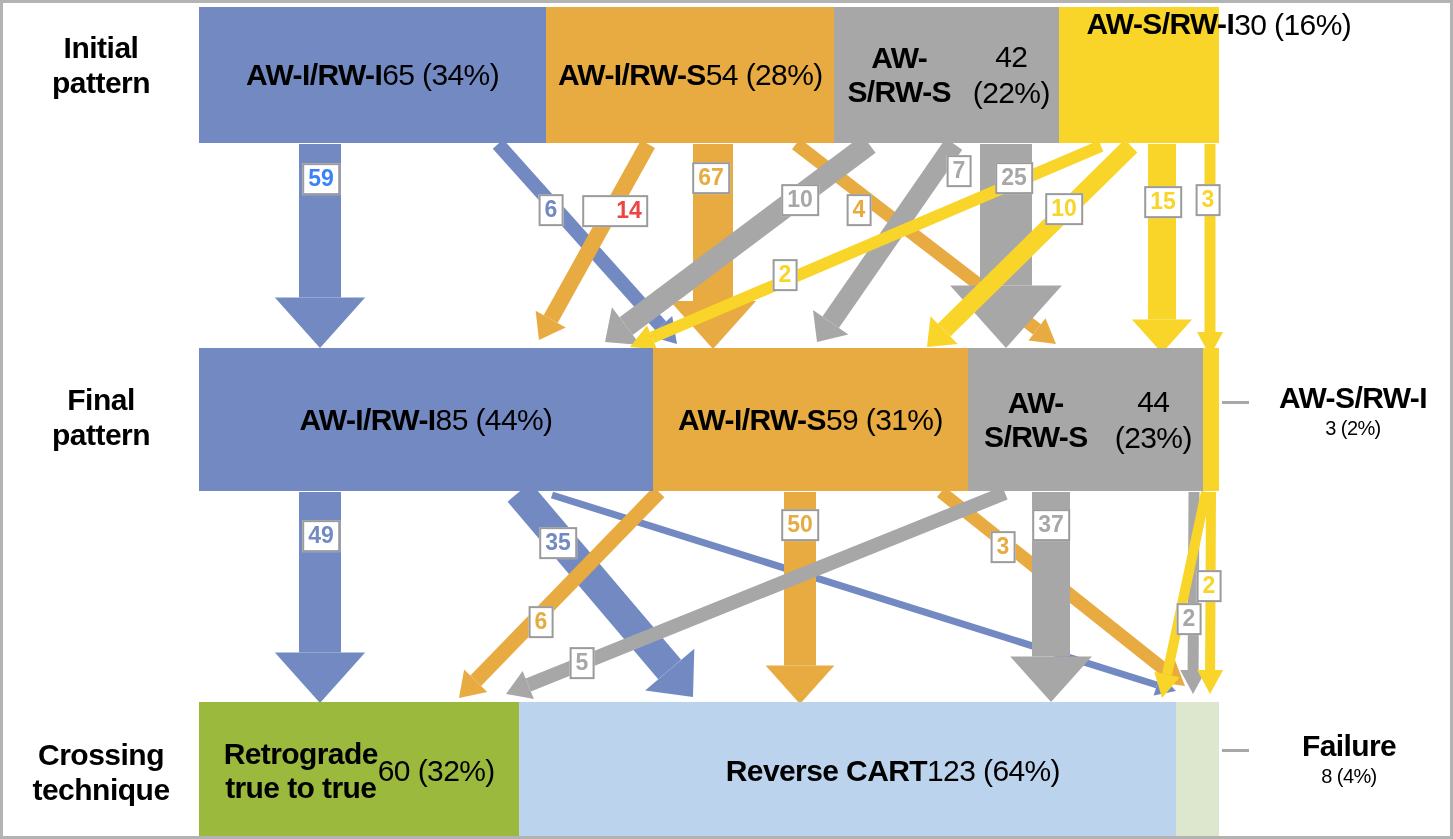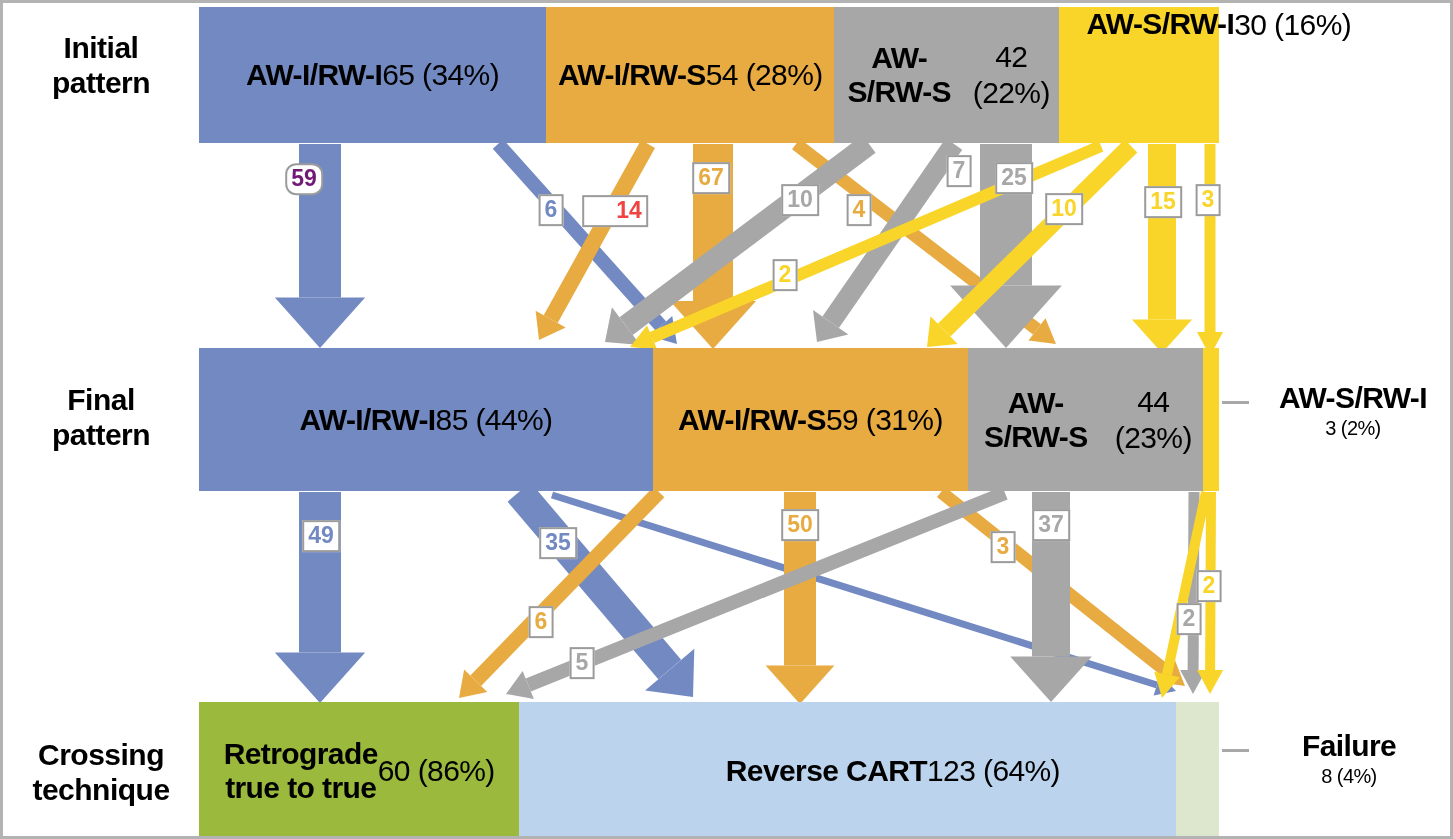--- a/index.html
+++ b/index.html
@@ -134,36 +134,36 @@
       <div class="bar" style="left: 1199.98px; top: 345px; width: 16.0209px; height: 143px; background: rgb(248, 213, 40);"></div>
       <div class="connector" style="left: 1219px; top: 398px; width: 27px;"></div>
       <div class="ext-label" style="left: 1250px; top: 378px; width: 200px;">
         <span class="l1">AW-S/RW-I</span>
         <span class="l2">3 (2%)</span>
       </div>
       <div class="bar" style="left: 196px; top: 699px; width: 320.419px; height: 137px; background: rgb(155, 185, 61);"></div>
       <div class="bar-label" style="left: 196px; top: 699px; width: 320.419px; height: 137px;">
         <span class="l1">Retrograde
 true to true</span>
-        <span class="l2">60 (86%)</span>
+        <span class="l2">60 (32%)</span>
       </div>
       <div class="bar" style="left: 516.419px; top: 699px; width: 656.859px; height: 137px; background: rgb(188, 211, 237);"></div>
       <div class="bar-label" style="left: 516.419px; top: 699px; width: 747px; height: 137px;">
         <span class="l1">Reverse CART</span>
         <span class="l2">123 (64%)</span>
       </div>
       <div class="bar" style="left: 1173.28px; top: 699px; width: 42.7225px; height: 137px; background: rgb(220, 231, 206);"></div>
       <div class="connector" style="left: 1219px; top: 746px; width: 27px;"></div>
       <div class="ext-label" style="left: 1268px; top: 726px; width: 156px;">
         <span class="l1">Failure</span>
         <span class="l2">8 (4%)</span>
       </div>
     </div>
   <div id="flow-labels">
-      <div class="flow-label" style="left: 301px; top: 176px; color: #701a75; border-radius: 11px;">59</div>
+      <div class="flow-label" style="left: 318px; top: 176px; color: #3b82f6;">59</div>
       <div class="flow-label" style="left: 548px; top: 207px; color: rgb(114, 137, 194);">6</div>
       <div class="flow-label" style="left: 612px; top: 208px; color: #ef4444; padding-left: 32px;">14</div>
       <div class="flow-label" style="left: 708px; top: 175px; color: rgb(231, 171, 65);">67</div>
       <div class="flow-label" style="left: 856px; top: 207px; color: rgb(231, 171, 65);">4</div>
       <div class="flow-label" style="left: 797px; top: 197px; color: rgb(167, 167, 167);">10</div>
       <div class="flow-label" style="left: 956px; top: 168px; color: rgb(167, 167, 167);">7</div>
       <div class="flow-label" style="left: 1011px; top: 175px; color: rgb(167, 167, 167);">25</div>
       <div class="flow-label" style="left: 782px; top: 272px; color: rgb(248, 213, 40);">2</div>
       <div class="flow-label" style="left: 1061px; top: 206px; color: rgb(248, 213, 40);">10</div>
       <div class="flow-label" style="left: 1160px; top: 199px; color: rgb(248, 213, 40);">15</div>

